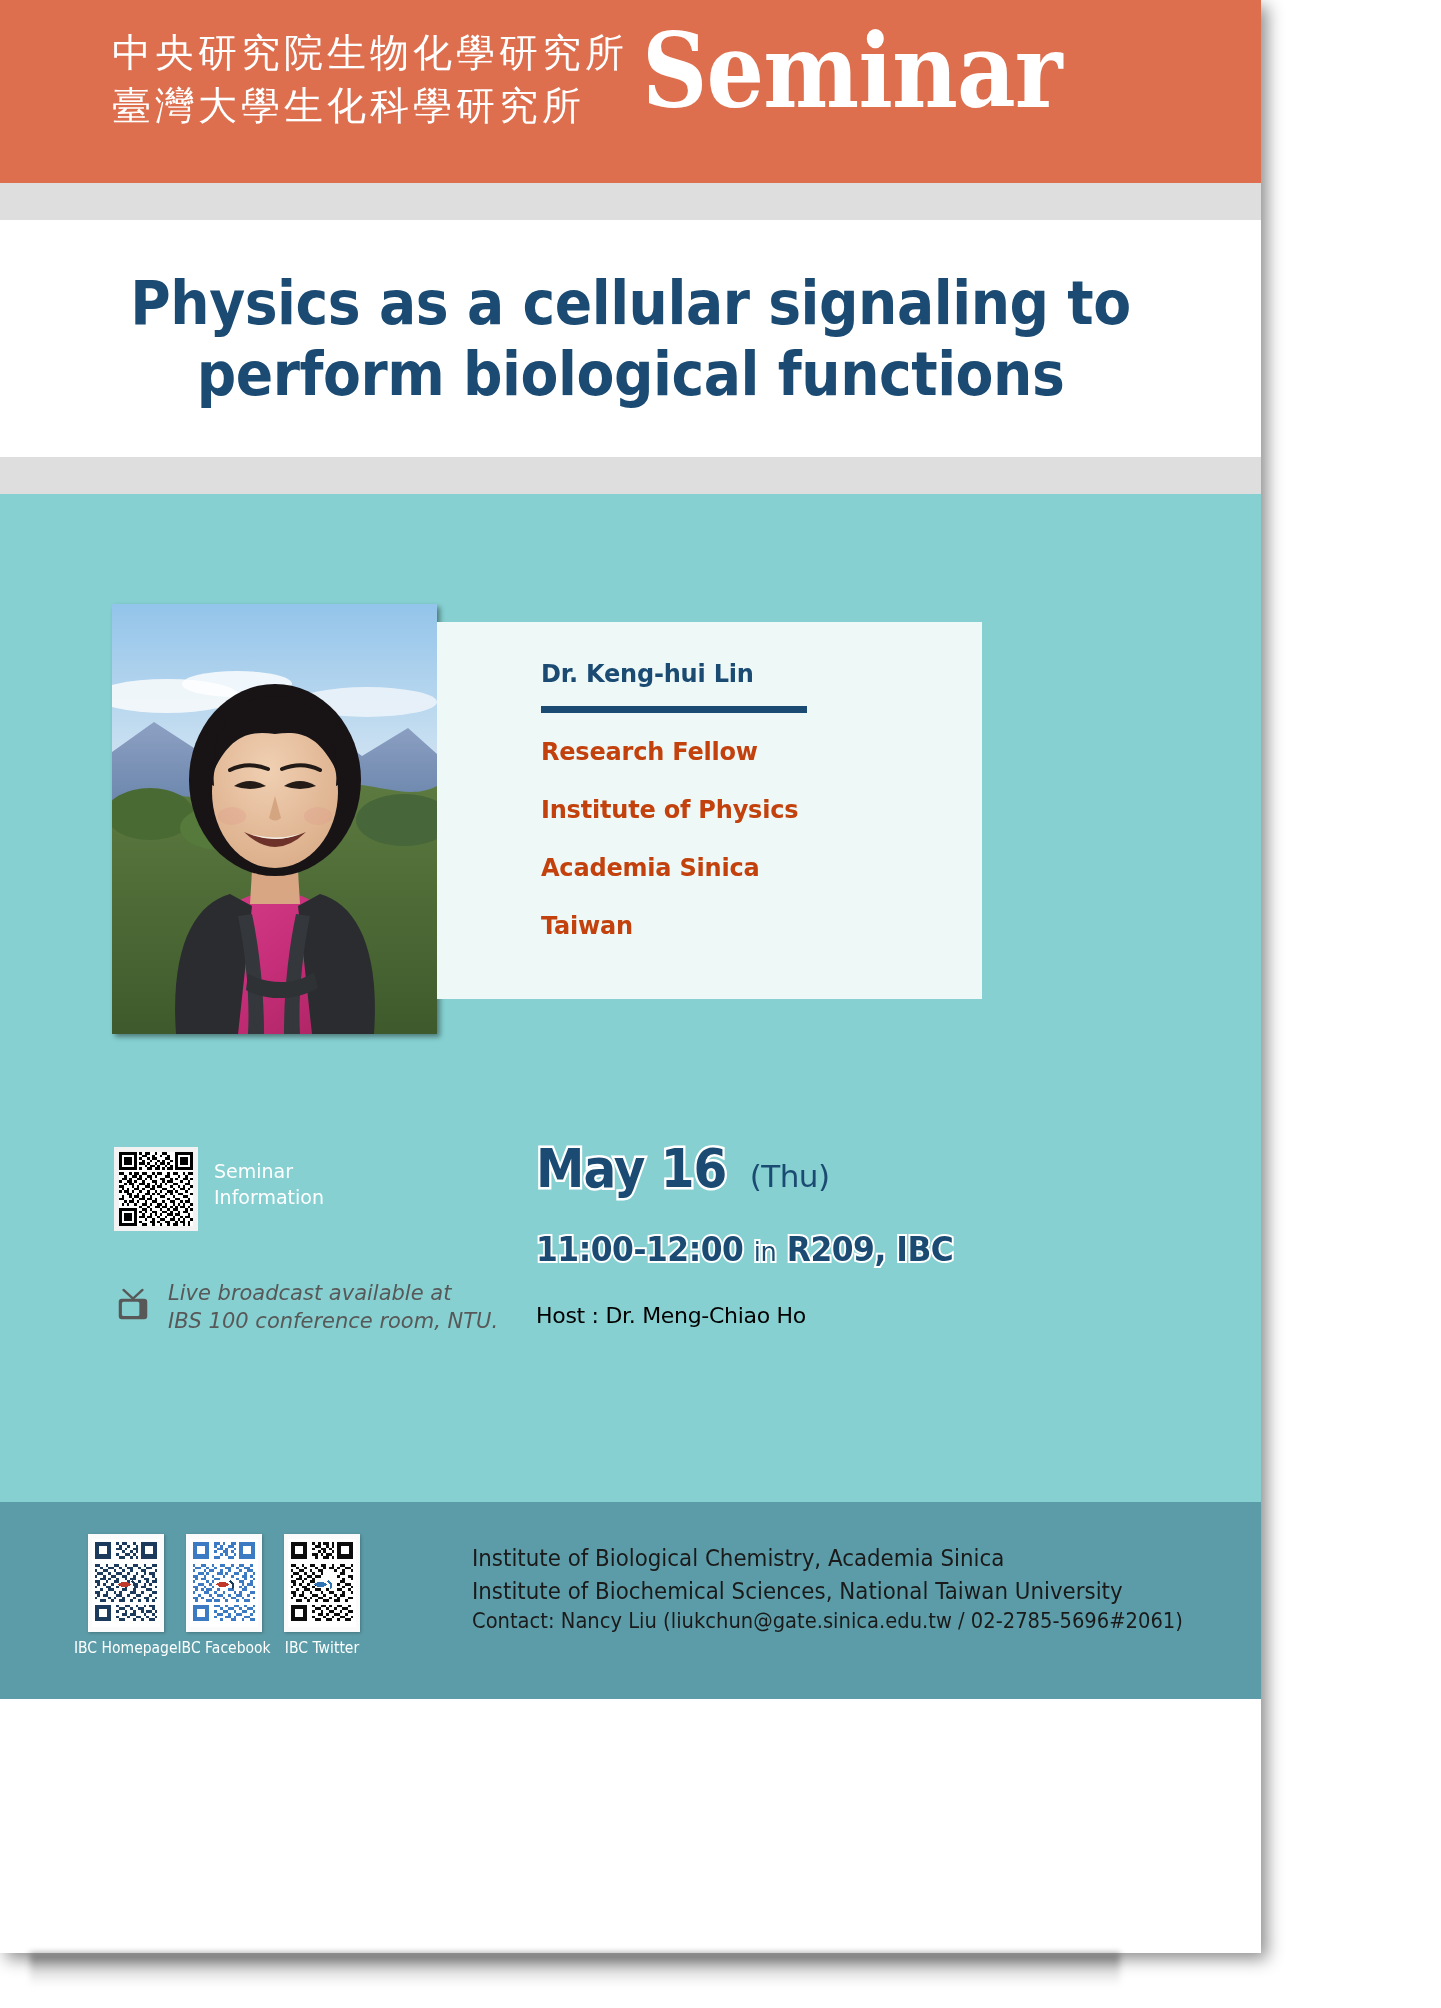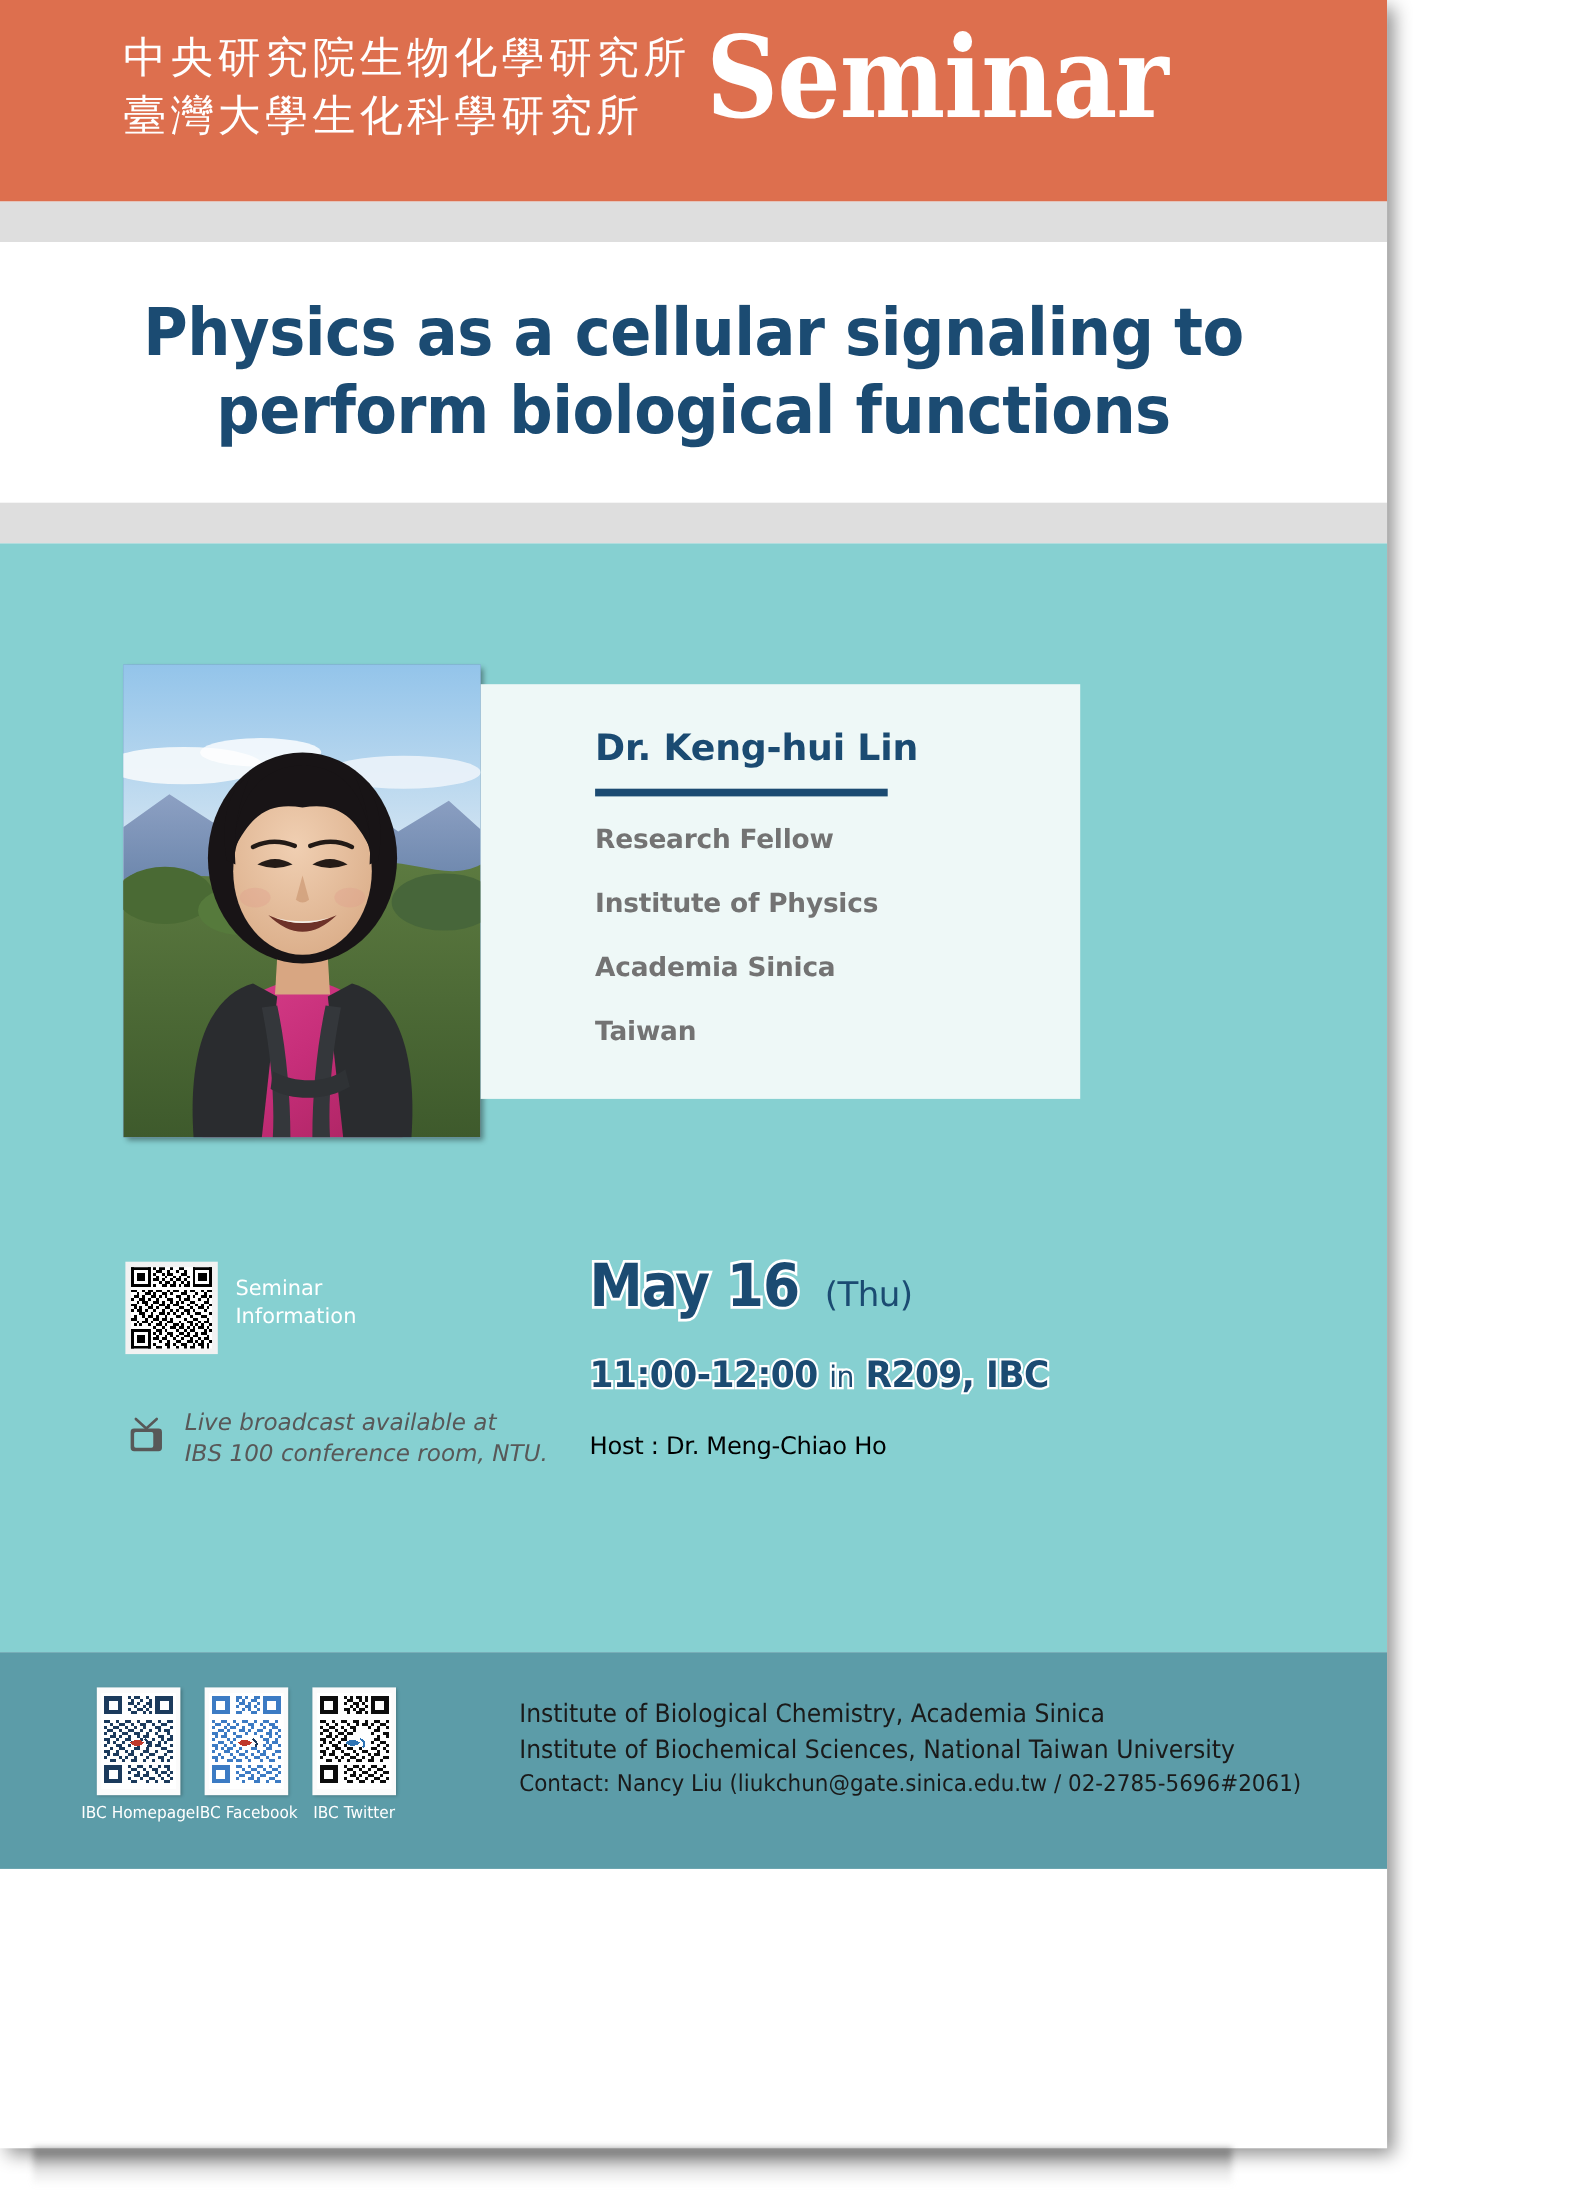--- a/index.html
+++ b/index.html
@@ -130,35 +130,35 @@
     position: absolute;
     left: 437px;
     top: 128px;
     width: 545px;
     height: 377px;
     background: #EEF8F7;
     padding: 38px 0 0 104px;
   }
   #speaker-name {
     color: #1B4B72;
-    font-size: 33px;
+    font-size: 24px;
     font-weight: 700;
     font-family: "DejaVu Sans", "Liberation Sans", sans-serif;
     white-space: nowrap;
     letter-spacing: -0.2px;
   }
   #name-rule {
     width: 266px;
     height: 7px;
     background: #1B4B72;
     margin-top: 18px;
     margin-bottom: 25px;
   }
   .affil-line {
-    color: #737373;
+    color: #c2410c;
     font-size: 24px;
     font-weight: 700;
     font-family: "DejaVu Sans", "Liberation Sans", sans-serif;
     margin-bottom: 30px;
     white-space: nowrap;
     letter-spacing: -0.2px;
   }
 
   
   #info-qr-row {

